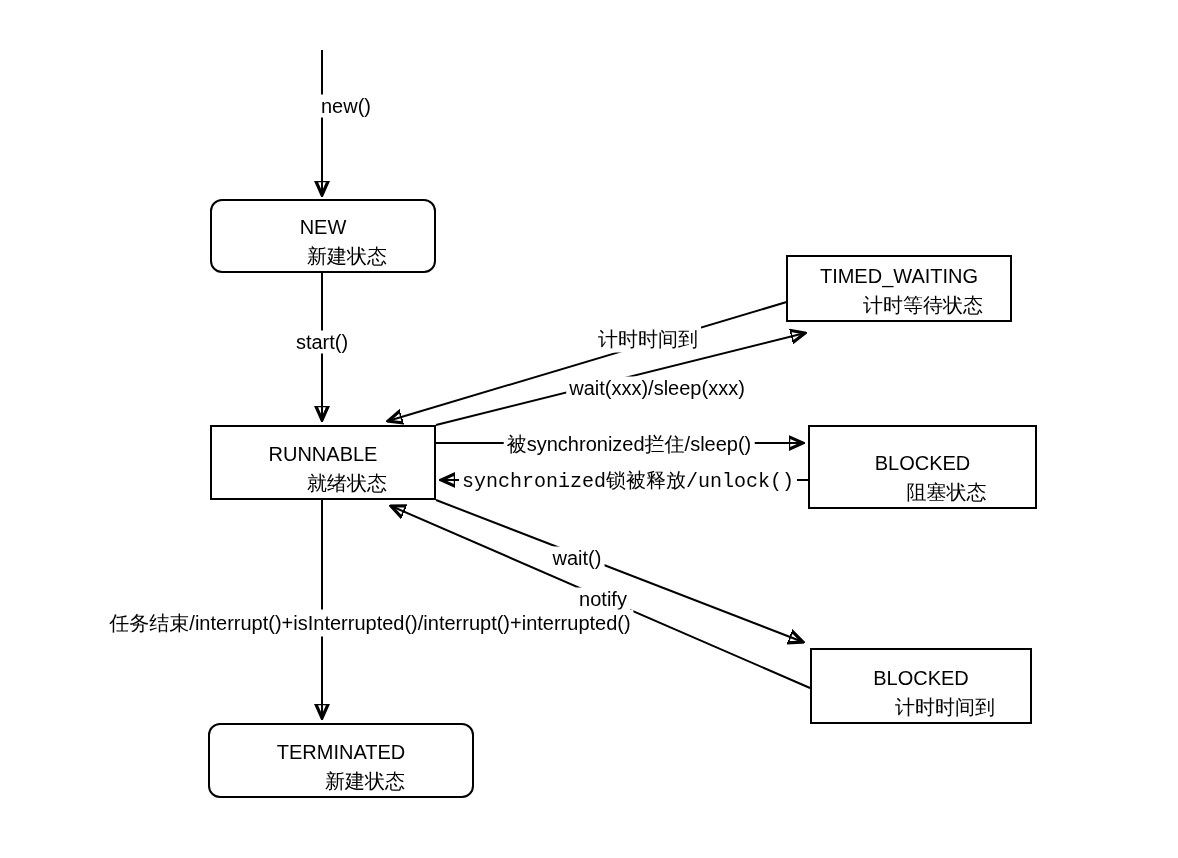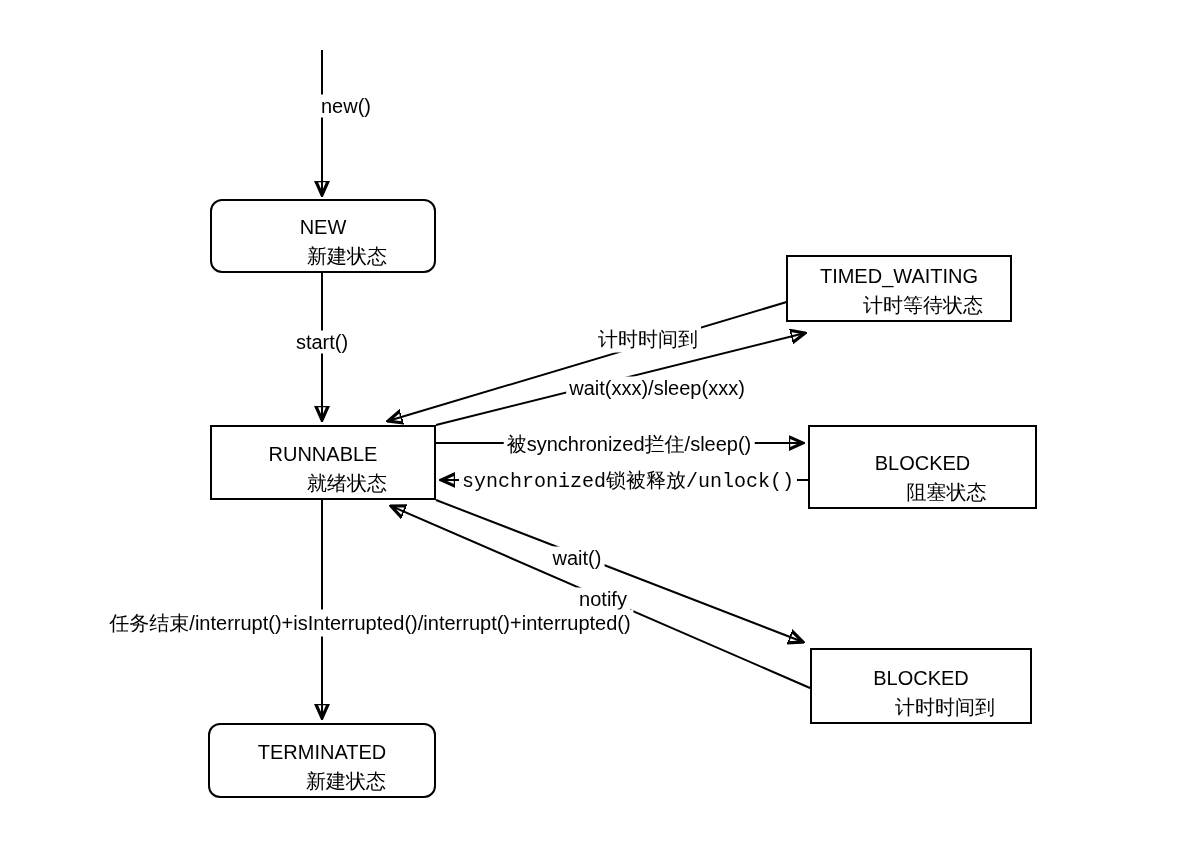--- a/index.html
+++ b/index.html
@@ -111,21 +111,21 @@
   <div class="state-box" style="left:808px; top:425px; width:229px; height:84px;">
     <span class="title">BLOCKED</span>
     <span class="subtitle">阻塞状态</span>
   </div>
 
   <div class="state-box" style="left:810px; top:648px; width:222px; height:76px;">
     <span class="title">BLOCKED</span>
     <span class="subtitle">计时时间到</span>
   </div>
 
-  <div class="state-box rounded" style="left:208px; top:723px; width:228px; height:75px;">
+  <div class="state-box rounded" style="left:208px; top:723px; width:266px; height:75px;">
     <span class="title">TERMINATED</span>
     <span class="subtitle">新建状态</span>
   </div>
 
   <div class="edge-label" style="left:322px; top:106px;margin-left:24px;">new()</div>
 
   <div class="edge-label" style="left:322px; top:342px;">start()</div>
 
   <div class="edge-label" style="left:648px; top:339px;">计时时间到</div>
 

